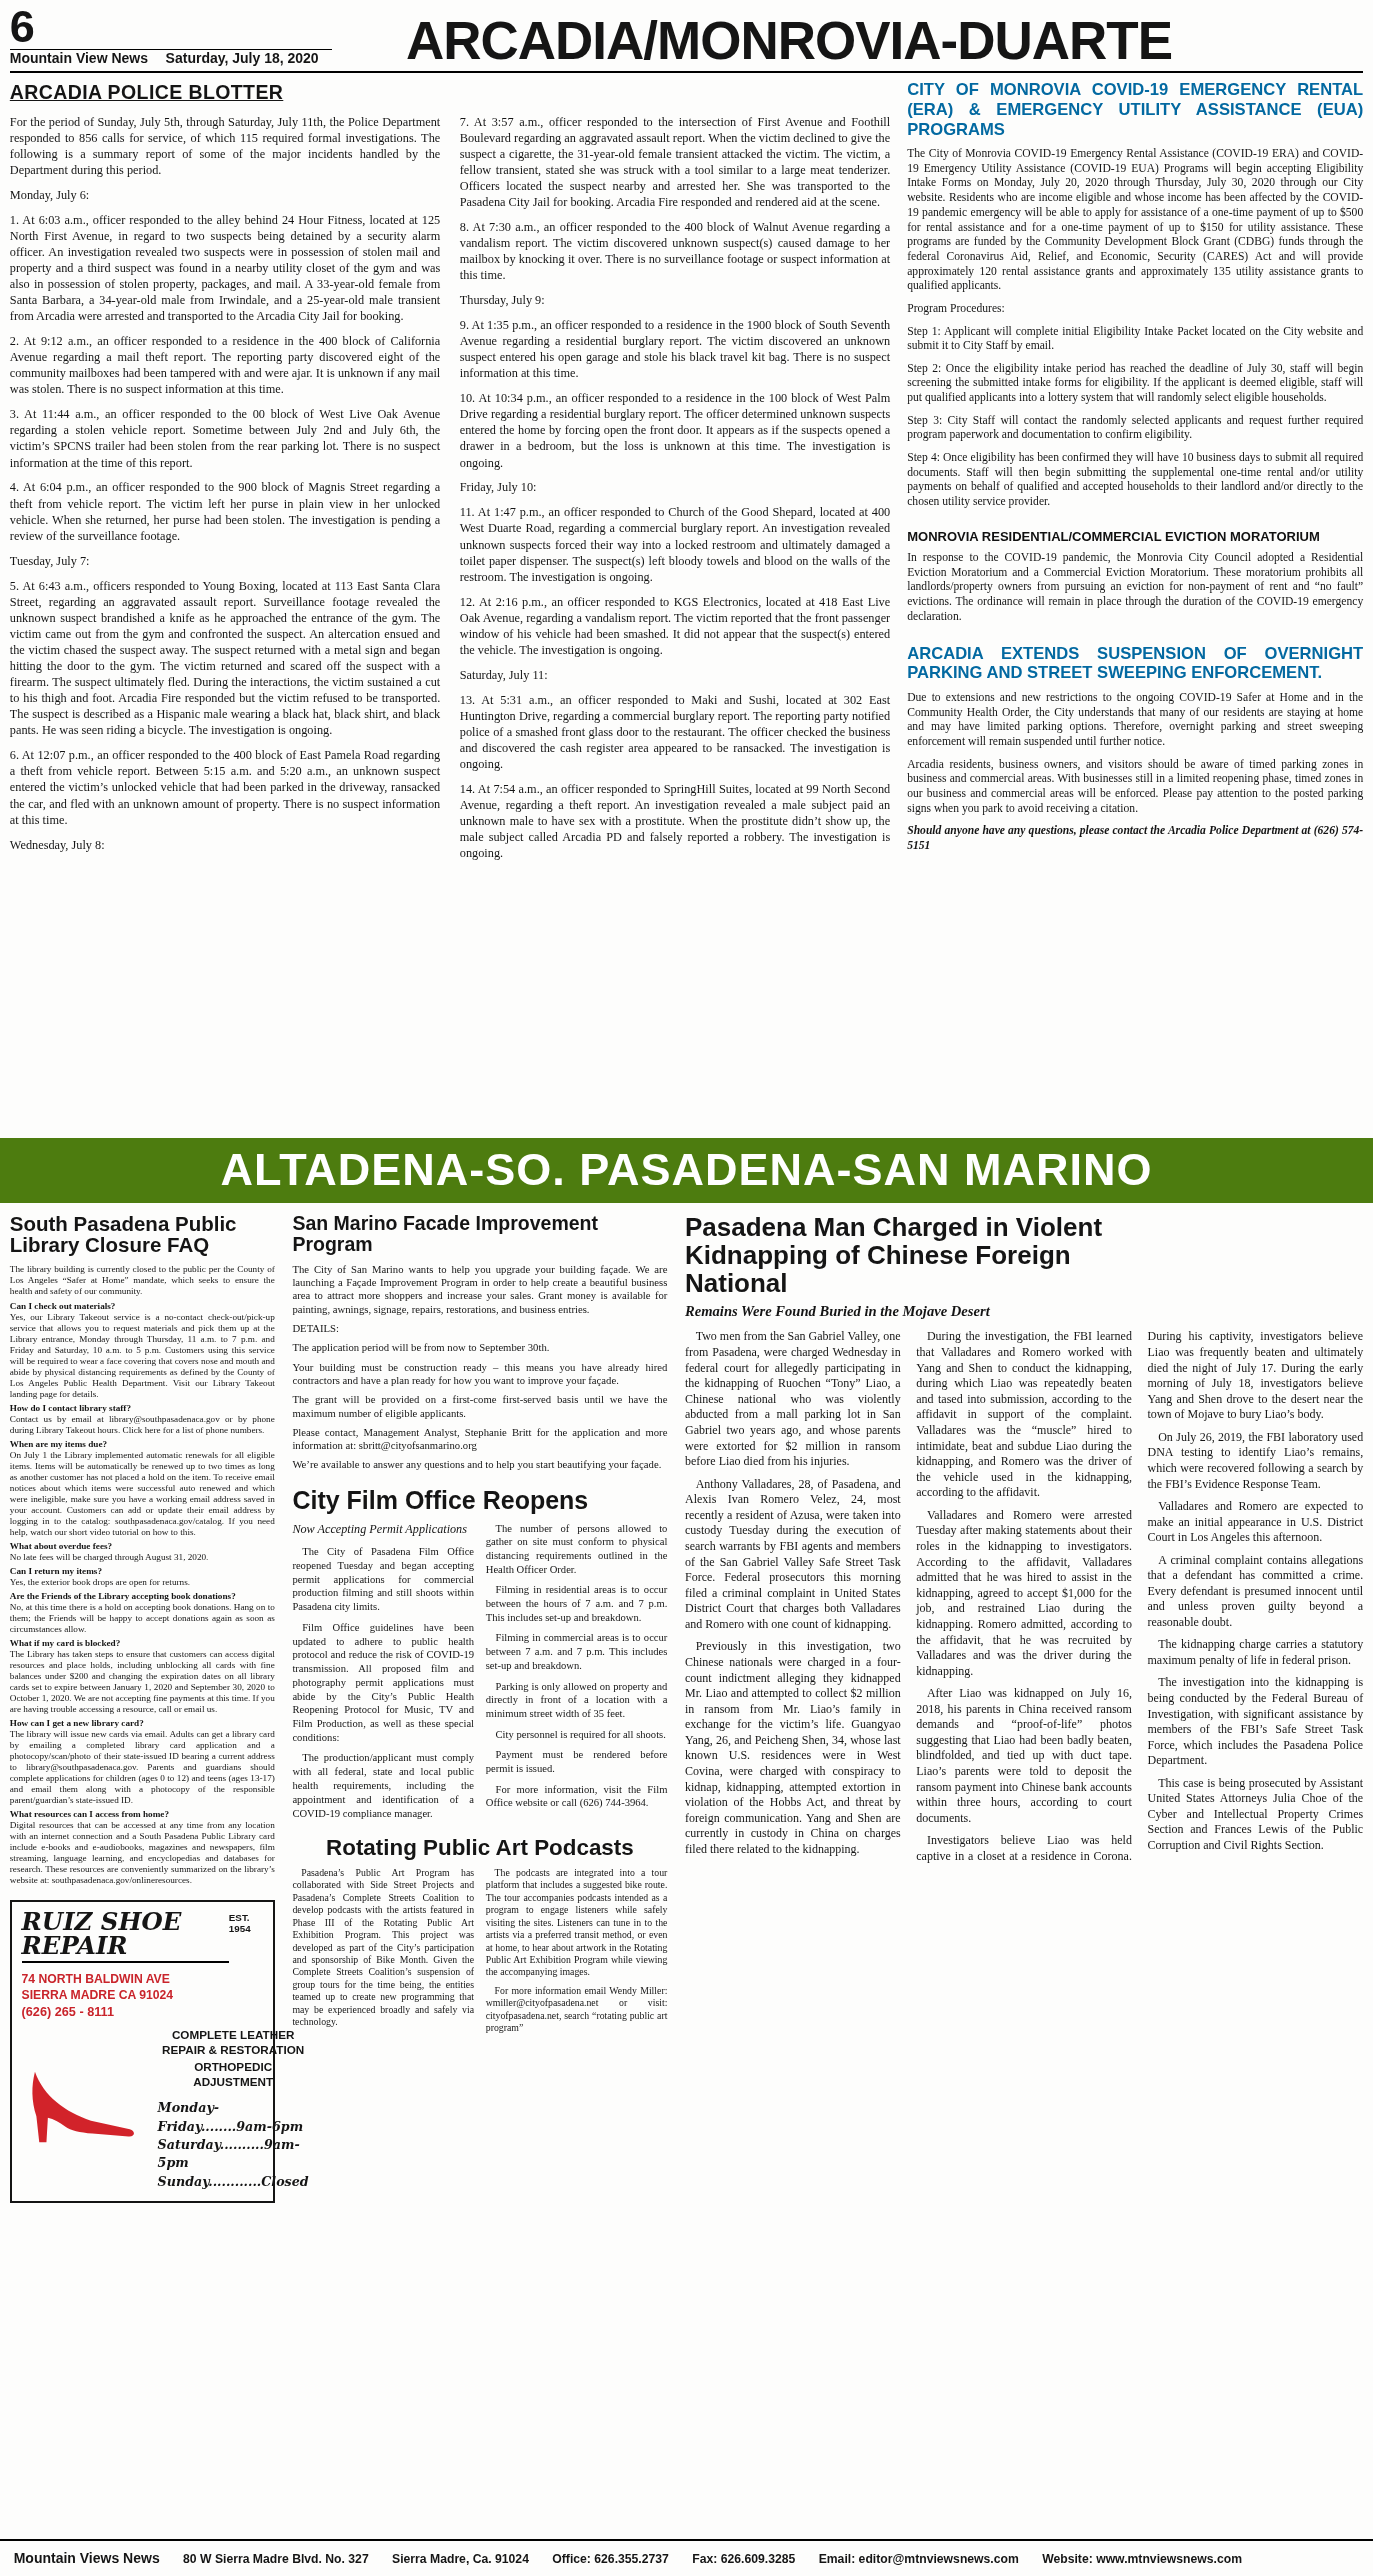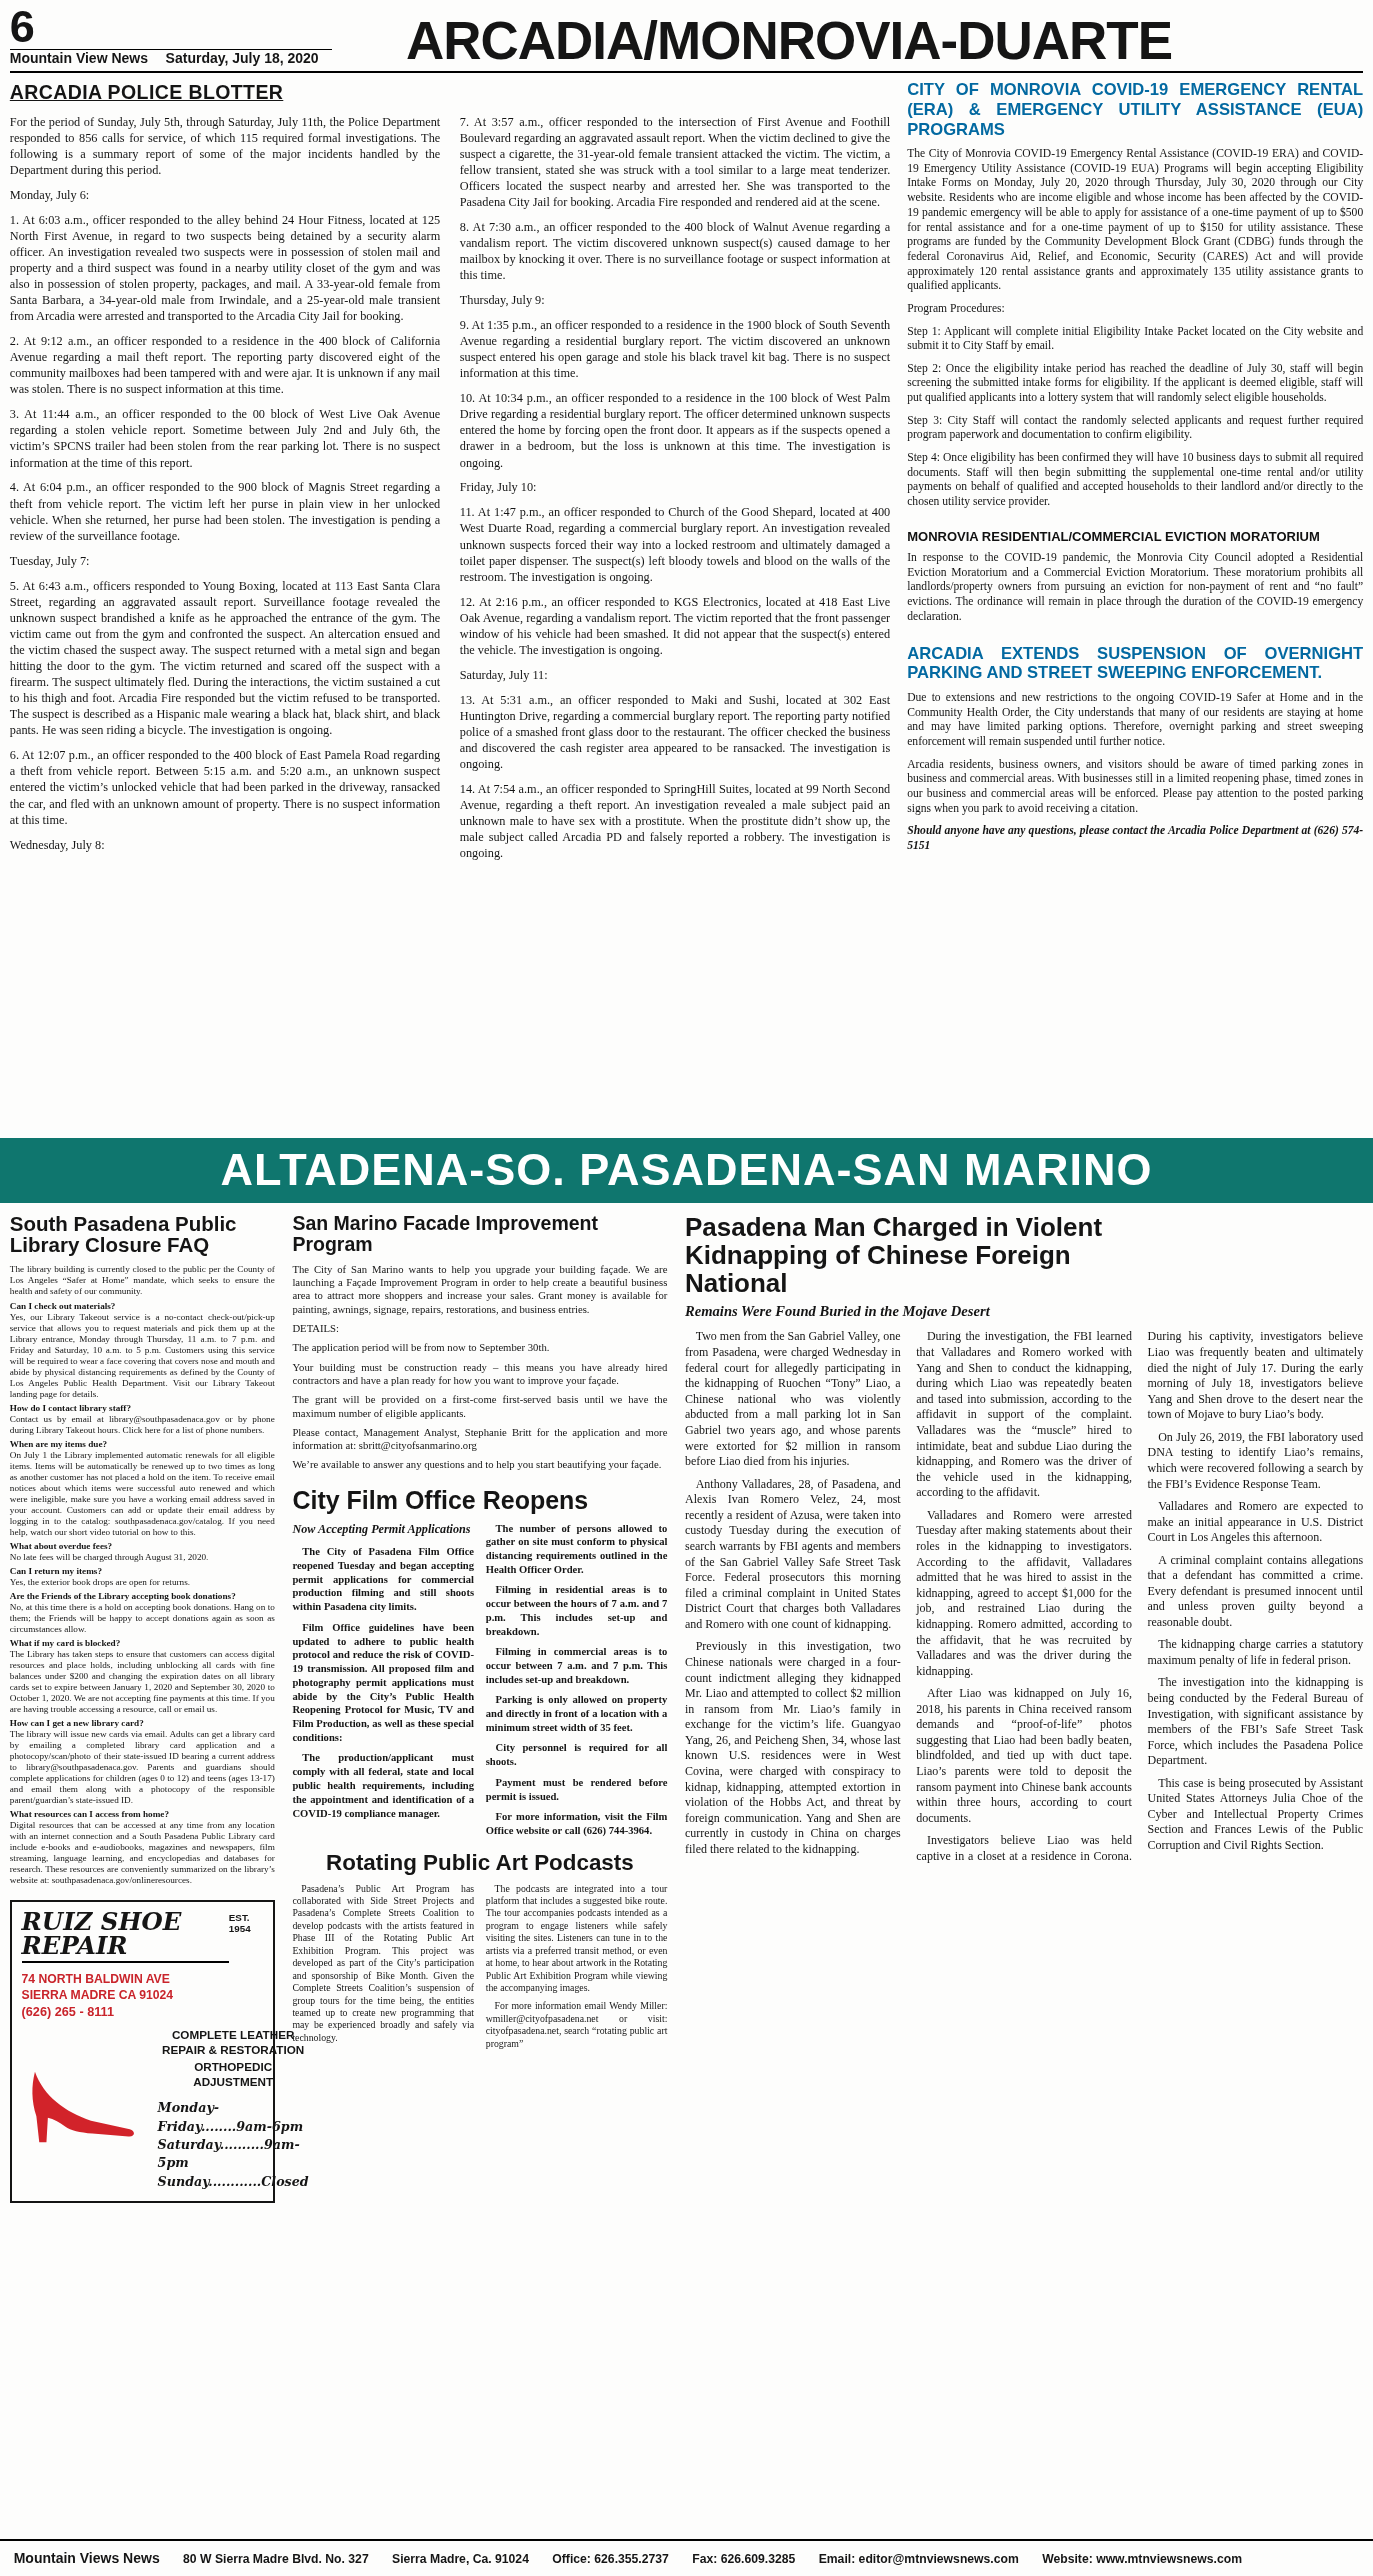--- a/index.html
+++ b/index.html
@@ -17,33 +17,33 @@
   .blotter-title{font:700 19.5px/1.1 "Liberation Sans",sans-serif;text-decoration:underline;letter-spacing:0.4px;margin:7.8px 0 9.8px;}
   .blotter-cols{columns:2;column-gap:19.5px;font-size:12.3px;line-height:1.31;text-align:justify;}
   .blotter-cols p{margin:0 0 8.8px;}
   .right-col{font-size:11.6px;line-height:1.27;text-align:justify;}
   .right-col article{margin-bottom:19.5px;}
   .teal-head{color:#0369a1;font:700 16.6px/1.18 "Liberation Sans",sans-serif;margin:5.9px 0 7.8px;text-transform:uppercase;}
   .black-head{color:#111;font:700 13px/1.2 "Liberation Sans",sans-serif;margin:3.9px 0 5.9px;}
   .right-col p{margin:0 0 7.8px;}
   .note{font-weight:700;font-style:italic;margin-top:5.9px;}
   
-  .banner{background:#0f766e;color:#fff;text-align:center;font:900 45px/1 "Liberation Sans",sans-serif;letter-spacing:1px;padding:8.8px 0 10.7px;margin:5.9px -9.8px 0;}
+  .banner{background:#4d7c0f;color:#fff;text-align:center;font:900 45px/1 "Liberation Sans",sans-serif;letter-spacing:1px;padding:8.8px 0 10.7px;margin:5.9px -9.8px 0;}
   
   .bottom-grid{display:grid;grid-template-columns:265px 375px 1fr;column-gap:17.6px;min-height:1214px;padding-top:9.8px;}
   .faq-title{font:700 20.5px/1.05 "Liberation Sans",sans-serif;margin:0 0 7.8px;}
   .faq-body{font-size:9.2px;line-height:1.2;text-align:justify;}
   .faq-body .intro{margin:0 0 3.9px;}
   .fq{font-weight:700;margin-top:2.9px;}
   .fa{margin-bottom:2px;}
   .sm-title{font:700 19.5px/1.08 "Liberation Sans",sans-serif;margin:0 0 7.8px;}
   .sm-body{font-size:10.7px;line-height:1.25;text-align:justify;}
   .sm-body p{margin:0 0 5.9px;}
   .film-title{font:700 25px/1.05 "Liberation Sans",sans-serif;text-align:left;margin:15.6px 0 7.8px;}
-  .film-cols{columns:2;column-gap:11.7px;font-size:10.6px;line-height:1.3;text-align:justify;font-weight:bold;}
+  .film-cols{columns:2;column-gap:11.7px;font-size:10.6px;line-height:1.3;text-align:justify;}
   .film-cols p{margin:0 0 6.8px;text-indent:9.8px;}
   .film-sub{font-style:italic;font-size:12.2px;text-indent:0 !important;margin:0 0 7.8px !important;}
   .pod-title{font:700 22.4px/1.05 "Liberation Sans",sans-serif;text-align:center;margin:13.7px 0 7.8px;}
   .pod-cols{columns:2;column-gap:11.7px;font-size:9.8px;line-height:1.27;text-align:justify;}
   .pod-cols p{margin:0 0 5.9px;text-indent:8.8px;}
   .kid-title{font:700 26px/1.08 "Liberation Sans",sans-serif;margin:0 0 5.9px;max-width:419px;}
   .kid-sub{font-weight:700;font-style:italic;font-size:14.6px;line-height:1.15;max-width:429px;margin:0 0 9.8px;}
   .kid-cols{columns:3;column-gap:15.6px;font-size:12px;line-height:1.3;text-align:justify;}
   .kid-cols p{margin:0 0 6.8px;text-indent:10.7px;}
   

